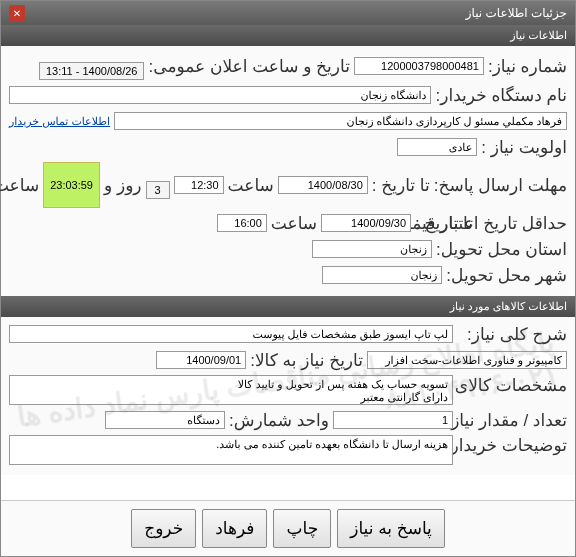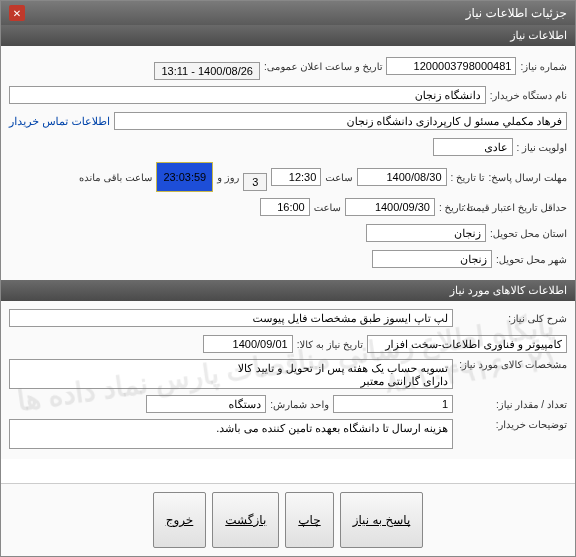--- a/index.html
+++ b/index.html
@@ -54,21 +54,21 @@
   .row {
     display: flex;
     align-items: center;
     margin-bottom: 4px;
     gap: 4px;
     min-height: 22px;
   }
   .label {
     color: #333;
     white-space: nowrap;
-    font-size: 10px;
+    font-size: 17px;
   }
   input[type=text], textarea {
     border: 1px solid #999;
     padding: 2px 4px;
     font-family: Tahoma, Arial, sans-serif;
     font-size: 11px;
     background: #fff;
     direction: rtl;
   }
   textarea {
@@ -90,35 +90,35 @@
     gap: 6px;
     padding: 8px;
     justify-content: center;
     background: #fafafa;
     border-top: 1px solid #ccc;
     margin-top: auto;
   }
   .btn {
     background: linear-gradient(#f8f8f8, #e0e0e0);
     border: 1px solid #888;
-    padding: 20px 12px;
+    padding: 8px 12px;
     font-family: Tahoma, Arial, sans-serif;
-    font-size: 12px;
+    font-size: 17px;
     cursor: pointer;
     border-radius: 2px;
-    text-decoration: underline;
   }
   .yellow-box {
-    background: #1d4ed8;
+    background: #bef264;
     border: 1px solid #c9b84a;
-    padding: 8px 6px;
+    padding: 16px 6px;
     font-size: 11px;
   }
   .link-btn {
     color: #0044aa;
+    text-decoration: underline;
     cursor: pointer;
     font-size: 11px;
   }
   .watermark-area {
     position: relative;
   }
   .wm {
     position: absolute;
     top: 50%; left: 50%;
     transform: translate(-50%, -50%) rotate(-8deg);
@@ -229,17 +229,17 @@
     <div class="row" style="align-items:flex-start">
       <span class="label" style="width:110px">توضیحات خریدار:</span>
       <textarea class="wide" rows="2" readonly="" style="">هزینه ارسال تا دانشگاه بعهده تامین کننده می باشد.</textarea>
     </div>
 
   </div>
 
   <div class="buttons-bar">
     <button class="btn">پاسخ به نیاز</button>
     <button class="btn">چاپ</button>
-    <button class="btn">بازگشت</button>
+    <button class="btn">فرهاد</button>
     <button class="btn">خروج</button>
   </div>
 
 </div>
 
 </body></html>

